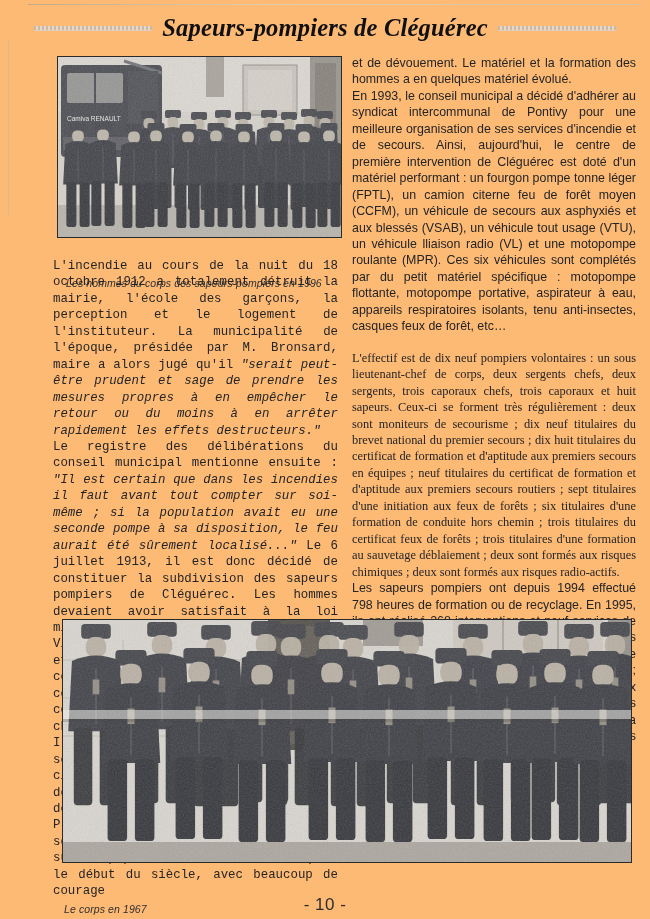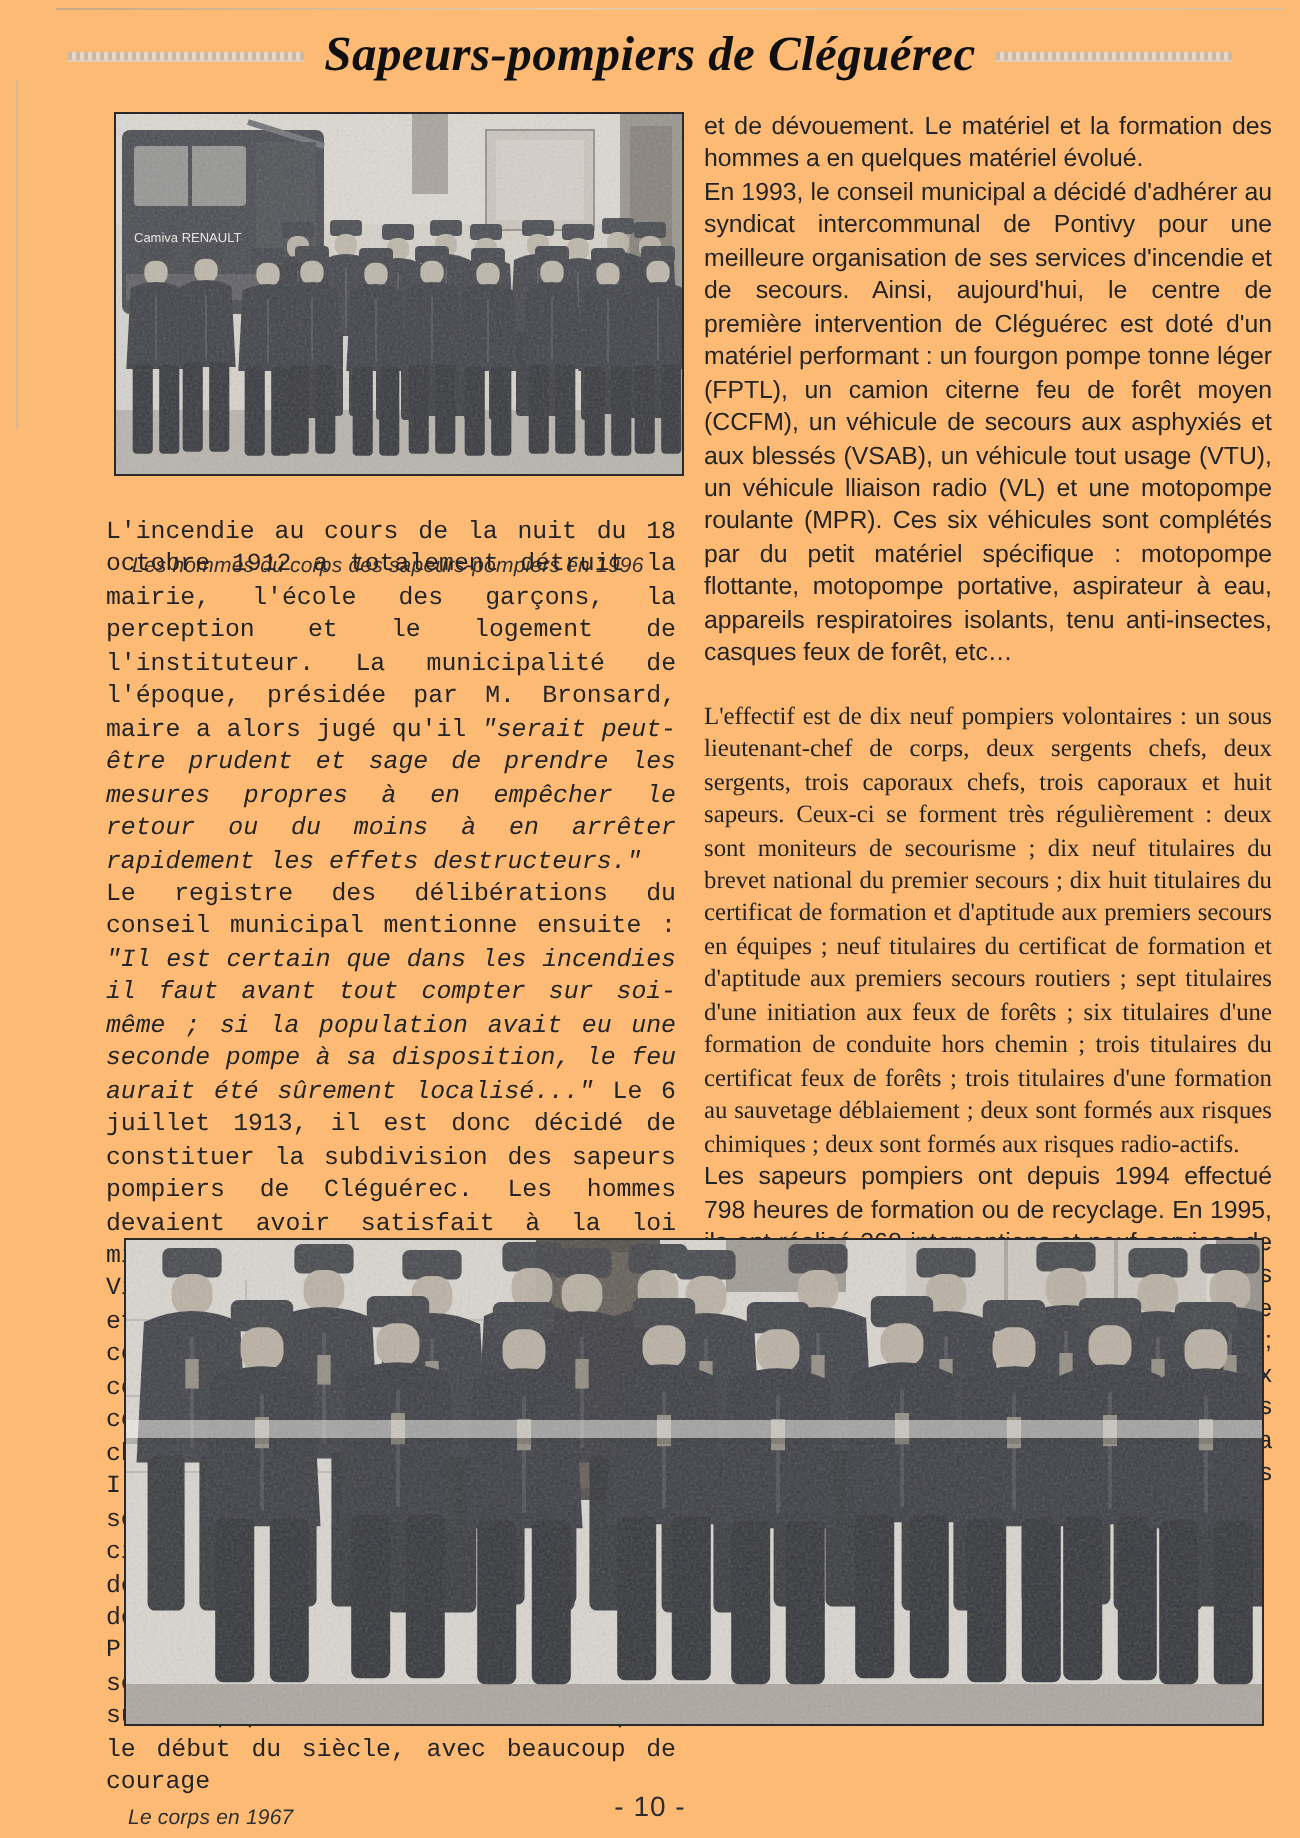--- a/index.html
+++ b/index.html
@@ -57,21 +57,21 @@
     color:#242426;
   }
   .col-left{left:53px;top:258px;font-family:Liberation Mono, monospace;}
   .col-right{left:352px;top:55px;width:284px;}
   .col p{margin:0;}
   .col p.gap{margin-top:15px;font-family:Liberation Serif, serif;}
   .col .it{font-style:italic;}
 
   .page-number{
     position:absolute;top:895px;left:0;width:650px;
-    text-align:center;font-size:14px;color:#2c2c2e;letter-spacing:.5px;
+    text-align:center;font-size:17px;color:#2c2c2e;letter-spacing:.5px;
   }
 </style>
 </head>
 <body>
 
 <div class="page">
   <div class="scan-top"></div>
   <div class="scan-left"></div>
 
   <header class="title-row">

